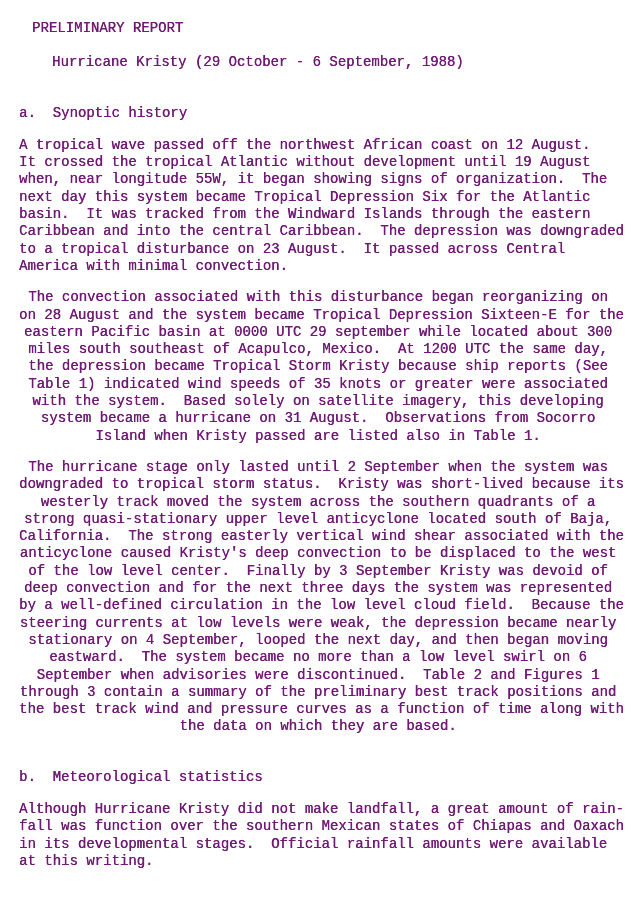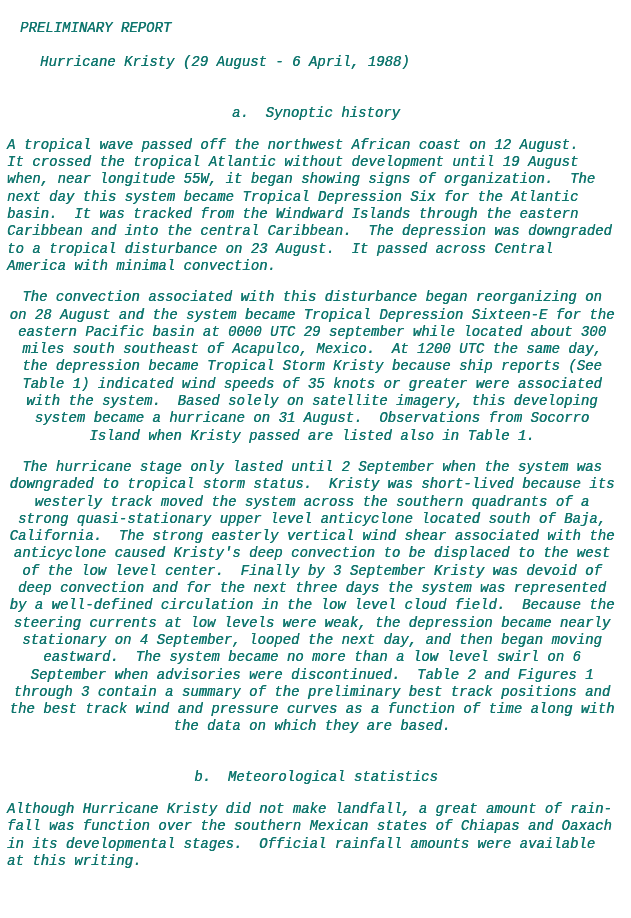--- a/index.html
+++ b/index.html
@@ -6,62 +6,60 @@
     margin: 0;
     padding: 0;
     background: #ffffff;
   }
   .doc-page {
     position: relative;
     width: 631px;
     height: 918px;
     box-sizing: border-box;
     background: #ffffff;
-    padding: 20px 6px 0 7px;
+    padding: 20px 6px 0 19px;
     overflow: hidden;
     font-family: "Liberation Mono", "DejaVu Sans Mono", monospace;
     font-size: 14px;
     line-height: 17.3px;
-    color: #0f766e;
+    color: #701a75;
     
     text-shadow: 0.35px 0 0 currentColor;
-    font-style: italic;
   }
   .doc-title {
     margin: 0 0 0 13px;
     white-space: pre;
   }
   .doc-subtitle {
     margin: 17px 0 0 33px;
     white-space: pre;
   }
   .section-heading {
     margin: 33px 0 0 0;
     white-space: pre;
-    text-align: center;
   }
   .section-heading.second {
   }
   .para {
     margin: 15px 8px 0 0;
     white-space: pre;
   }
   .para + .para {
     margin-top: 14px;
     text-align: center;
   }
 </style>
 </head>
 <body>
 
 <div class="doc-page">
 
   <div class="doc-title">PRELIMINARY REPORT</div>
 
-  <div class="doc-subtitle">Hurricane Kristy (29 August - 6 April, 1988)</div>
+  <div class="doc-subtitle">Hurricane Kristy (29 October - 6 September, 1988)</div>
 
   <div class="section">
     <div class="section-heading">a.  Synoptic history</div>
 
     <div class="para">A tropical wave passed off the northwest African coast on 12 August.
 It crossed the tropical Atlantic without development until 19 August
 when, near longitude 55W, it began showing signs of organization.  The
 next day this system became Tropical Depression Six for the Atlantic
 basin.  It was tracked from the Windward Islands through the eastern
 Caribbean and into the central Caribbean.  The depression was downgraded

